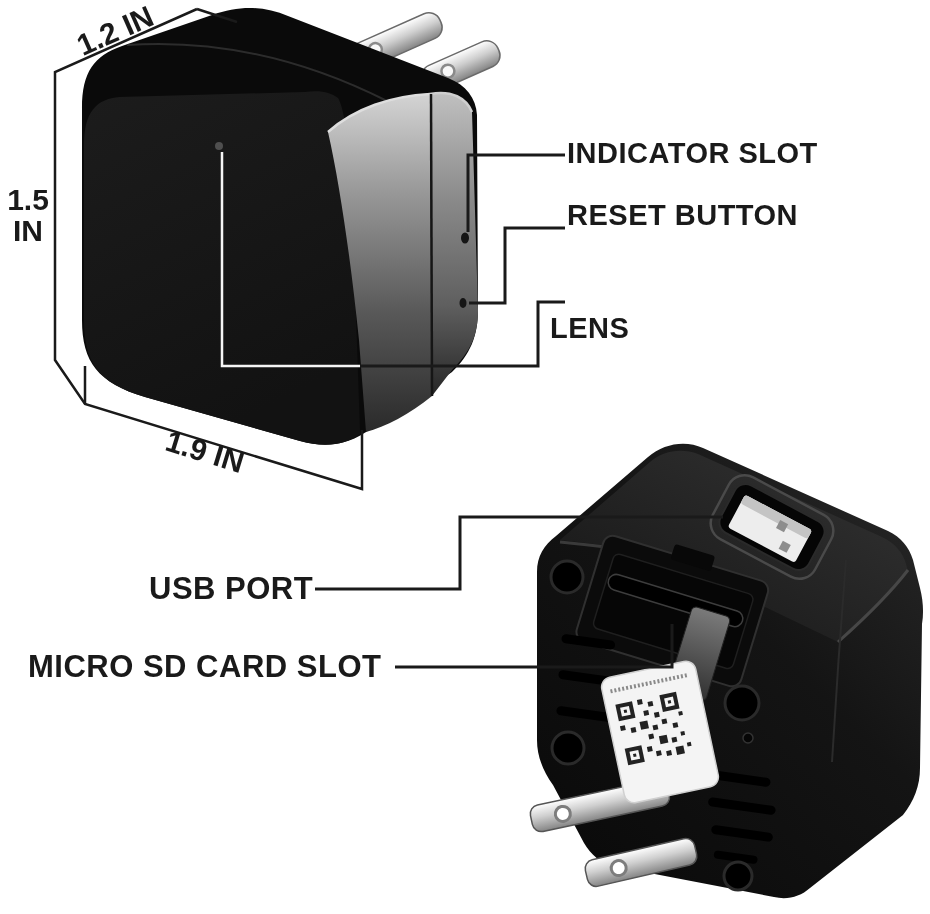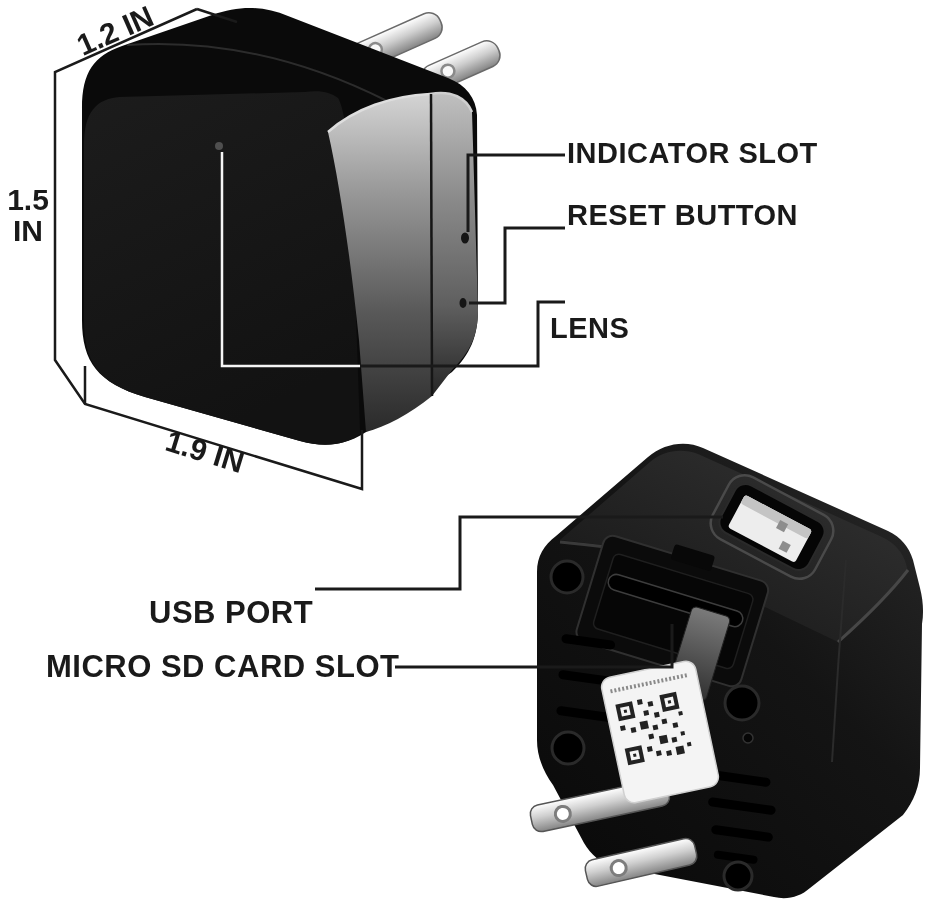--- a/index.html
+++ b/index.html
@@ -14,22 +14,22 @@
   }
   .lbl-callout{font-size:29px;}
   .lbl-callout-lg{font-size:31px;}
   .lbl-dim{font-size:30px;letter-spacing:0px;}
   #dim-top{left:59px;top:14px;width:112px;text-align:center;transform:rotate(-24deg);transform-origin:50% 50%;}
   #dim-left{left:2px;top:184px;width:52px;text-align:center;line-height:31px;}
   #dim-bottom{left:155px;top:435px;width:100px;text-align:center;transform:rotate(17deg);transform-origin:50% 50%;}
   #lbl-indicator{left:567px;top:138px;}
   #lbl-reset{left:567px;top:200px;}
   #lbl-lens{left:550px;top:285px;margin-top:28px;}
-  #lbl-usb{left:149px;top:572px;margin-top:24px;}
-  #lbl-sd{left:28px;top:650px;margin-left:18px;}
+  #lbl-usb{left:149px;top:572px;}
+  #lbl-sd{left:28px;top:650px;}
 </style>
 </head>
 <body>
 
 <div class="stage">
 
 <svg width="930" height="914" viewBox="0 0 930 914">
   <defs>
     <linearGradient id="gBand" x1="0" y1="0" x2="0" y2="1">
       <stop offset="0" stop-color="#d4d4d4"></stop>

